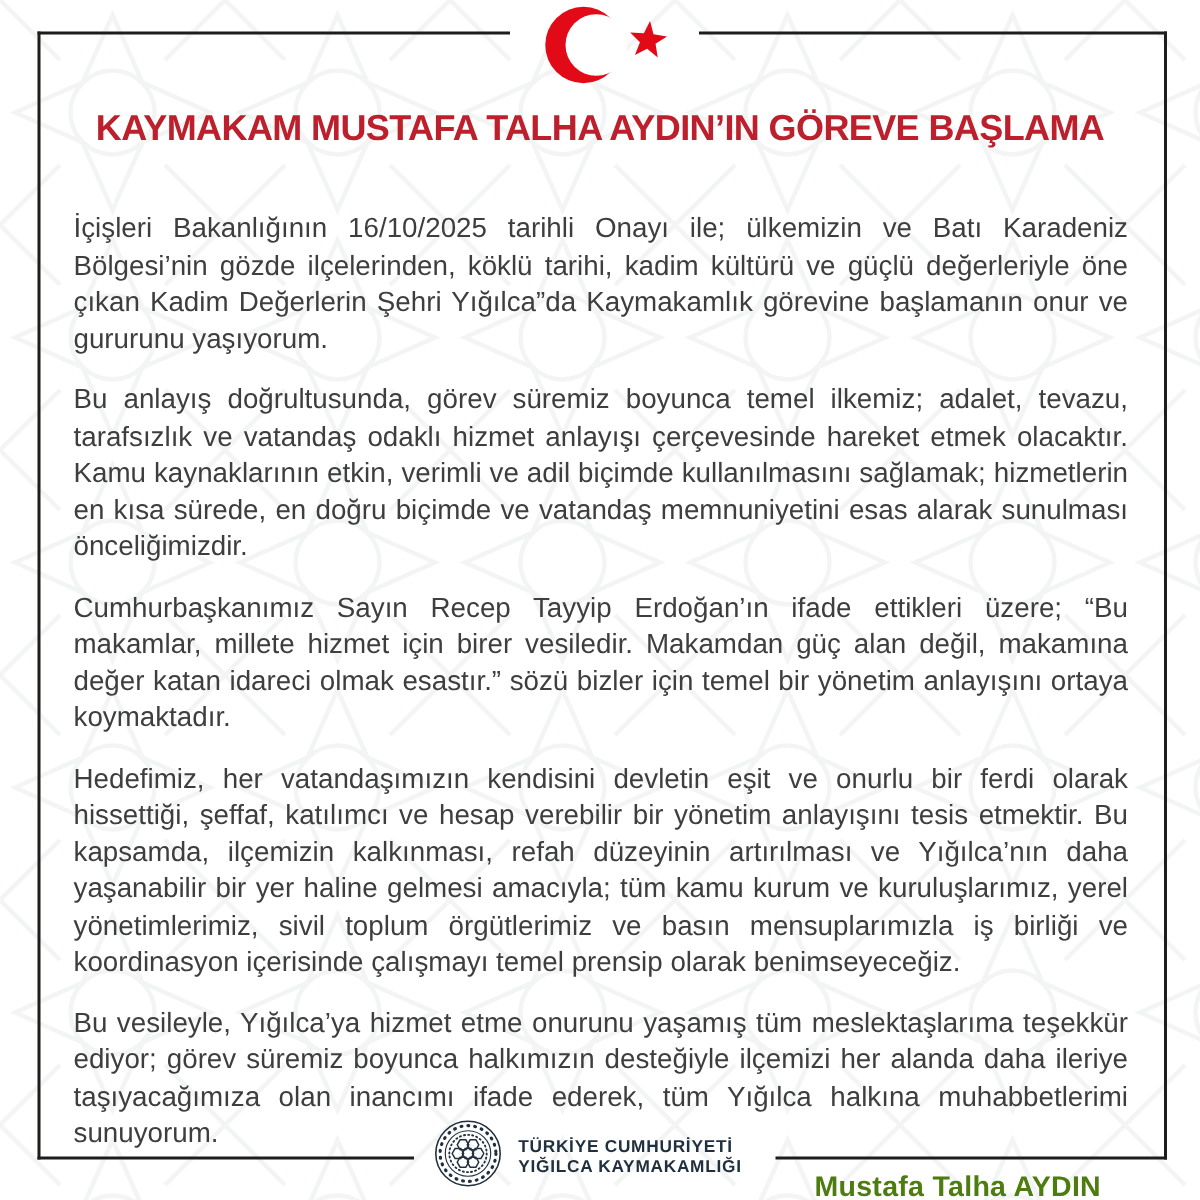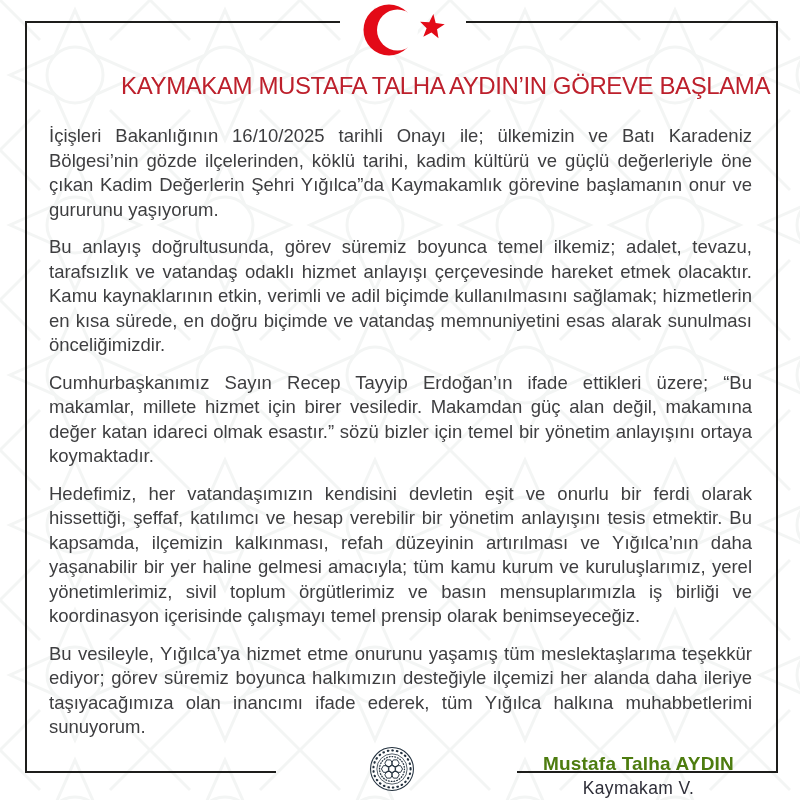--- a/index.html
+++ b/index.html
@@ -21,31 +21,31 @@
   #line-top-l { left: 25px;  top: 21px;  width: 315px; height: 2px; }
   #line-top-r { left: 466px; top: 21px;  width: 312px; height: 2px; }
   #line-bot-l { left: 25px;  top: 771px; width: 251px; height: 2px; }
   #line-bot-r { left: 517px; top: 771px; width: 261px; height: 2px; }
 
   .crescent-wrap {
     position: absolute; left: 343px; top: 2px; width: 120px; height: 56px; z-index: 2;
   }
   .page-title {
     position: absolute; top: 58px; left: 30px; right: 30px;
-    text-align: right; z-index: 2;
-    color: #bd202c; font-weight: normal;
+    text-align: center; z-index: 2;
+    color: #bd202c; font-weight: bold;
     font-size: 24px; line-height: 23px; letter-spacing: -0.4px;
   }
   .page-title .t-line { display: block; white-space: nowrap; }
 
   .content {
     position: absolute; top: 124px; left: 49px; width: 703px; z-index: 2;
   }
   .content p {
-    margin: 0 0 13px 0;
+    margin: 16px 0 13px 0;
     font-size: 18.5px; line-height: 24.5px;
     text-align: justify;
     color: #3e3e40;
   }
   .signature {
     width: max-content;
     margin: 6px 18px 0 auto;
     text-align: center;
   }
   .signature .sig-name {
@@ -136,13 +136,17 @@
           <use href="#hex" transform="translate(31,24)"></use>
           <use href="#hex" transform="translate(27.5,30.06)"></use>
           <use href="#hex" transform="translate(20.5,30.06)"></use>
           <use href="#hex" transform="translate(17,24)"></use>
           <use href="#hex" transform="translate(20.5,17.94)"></use>
           <use href="#hex" transform="translate(27.5,17.94)"></use>
         </g>
       </g>
     </svg>
   </span>
+  <div class="footer-text">
+    <span>TÜRKİYE CUMHURİYETİ</span>
+    <span>YIĞILCA KAYMAKAMLIĞI</span>
+  </div>
 </div>
 
 </body></html>

